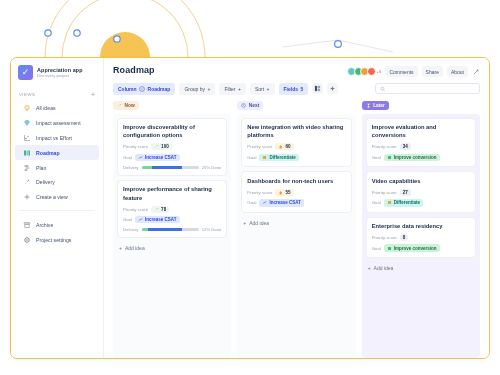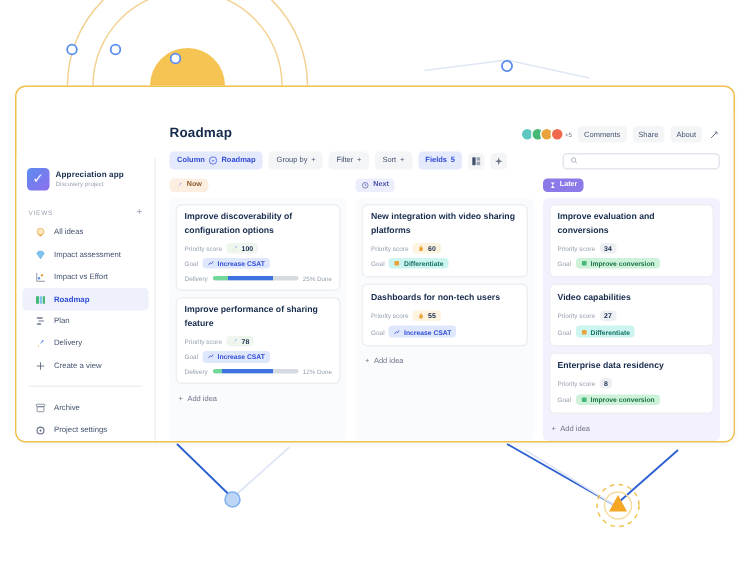--- a/index.html
+++ b/index.html
@@ -8,29 +8,28 @@
     font-family: "Liberation Sans", sans-serif;
     background: #ffffff;
     position: relative;
   }
   #deco-layer { position: absolute; inset: 0; z-index: 0; }
 
   
   .window {
     position: absolute;
     left: 10px; top: 57px;
-    width: 480px; height: 238px;
+    width: 480px; height: 302px;
     background: #ffffff;
     border: 1.5px solid #f0c14b;
     border-radius: 7px;
     overflow: hidden;
     display: flex;
     z-index: 5;
     box-shadow: 0 1px 4px rgba(0,0,0,.05);
-    align-items: flex-end;
   }
 
   
   .sidebar {
     width: 93px; flex: 0 0 93px;
     background: #ffffff;
     border-right: 1px solid #eef0f4;
     padding: 7px 0 0 0;
     display: flex; flex-direction: column;
   }

